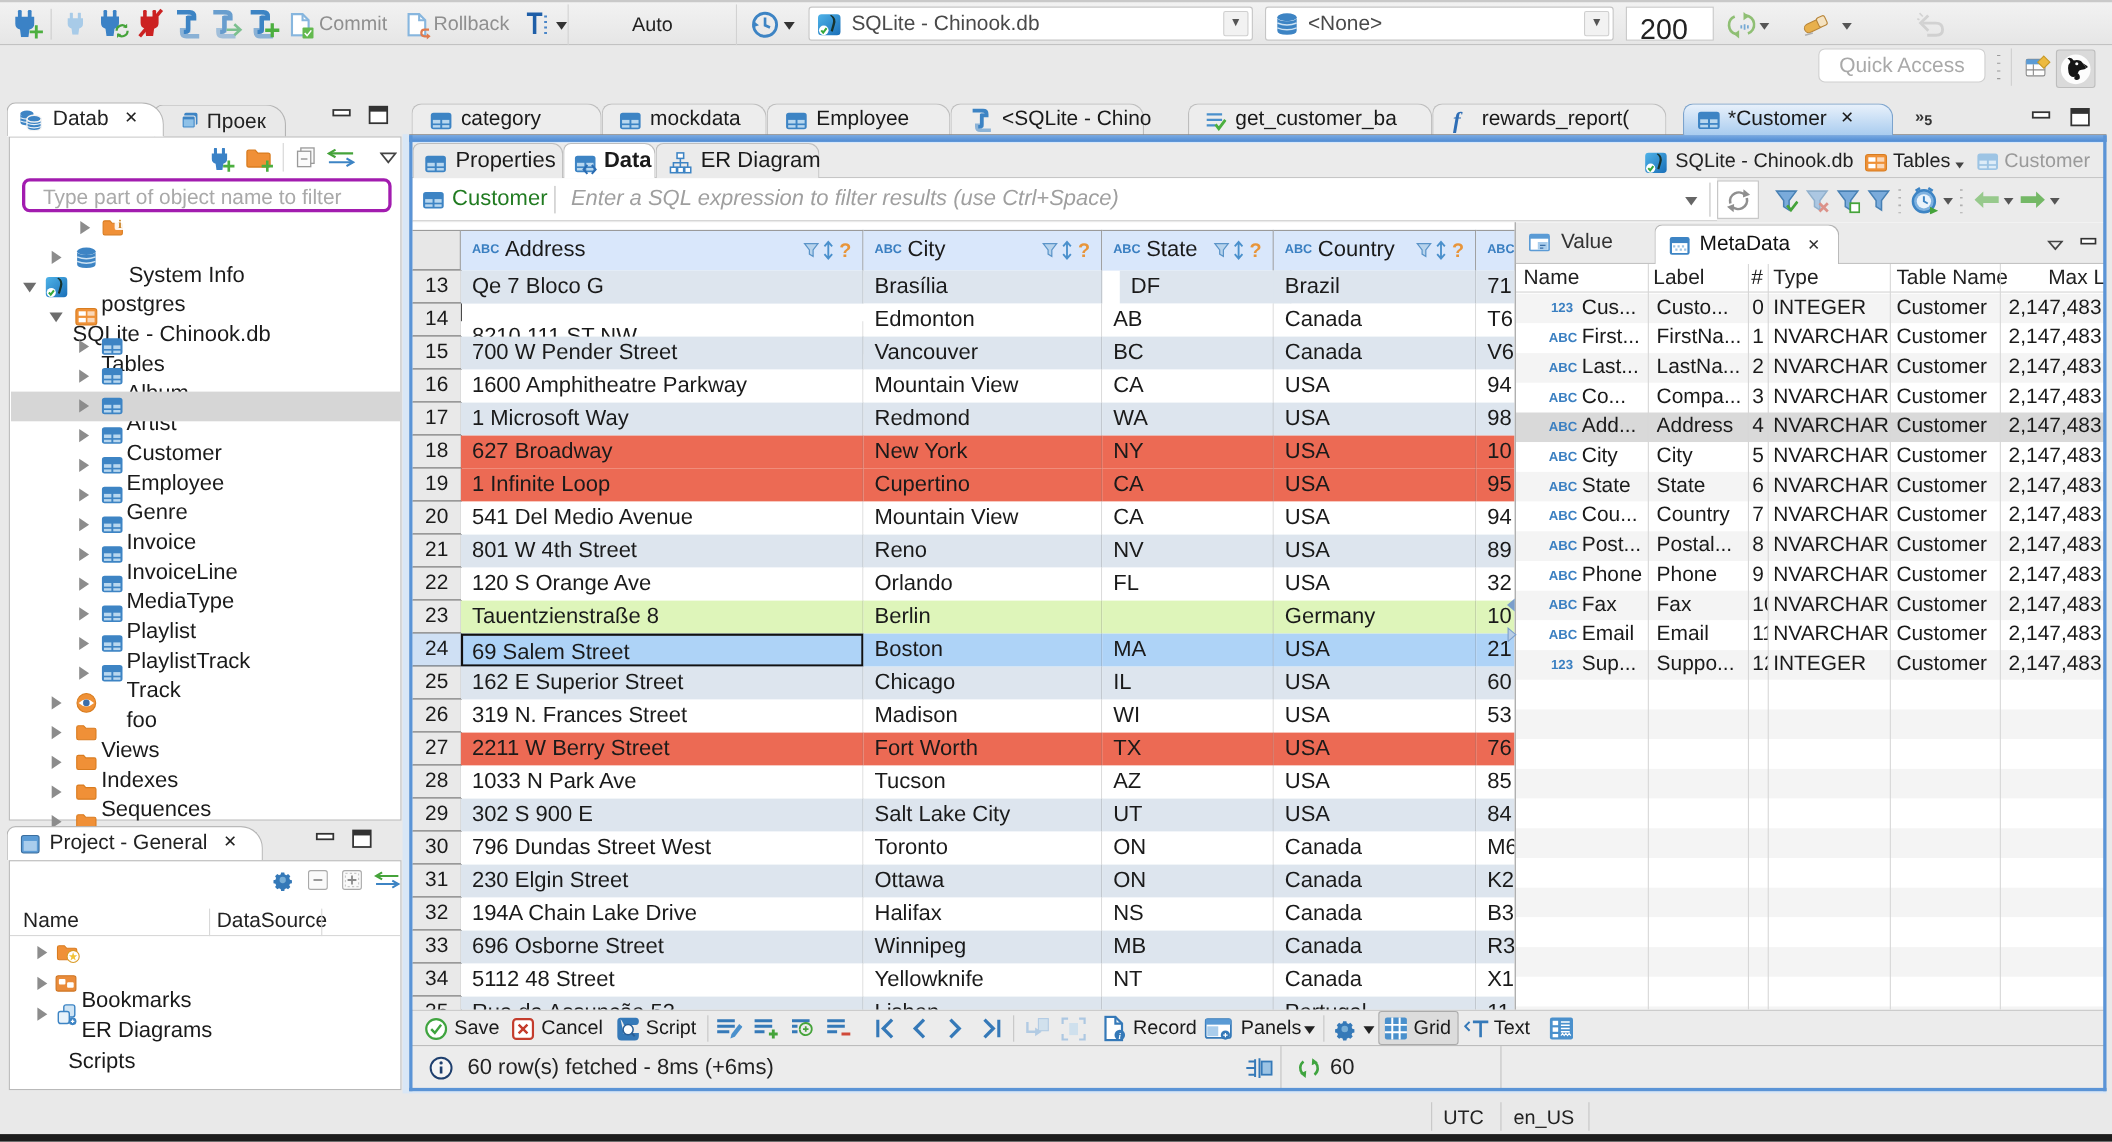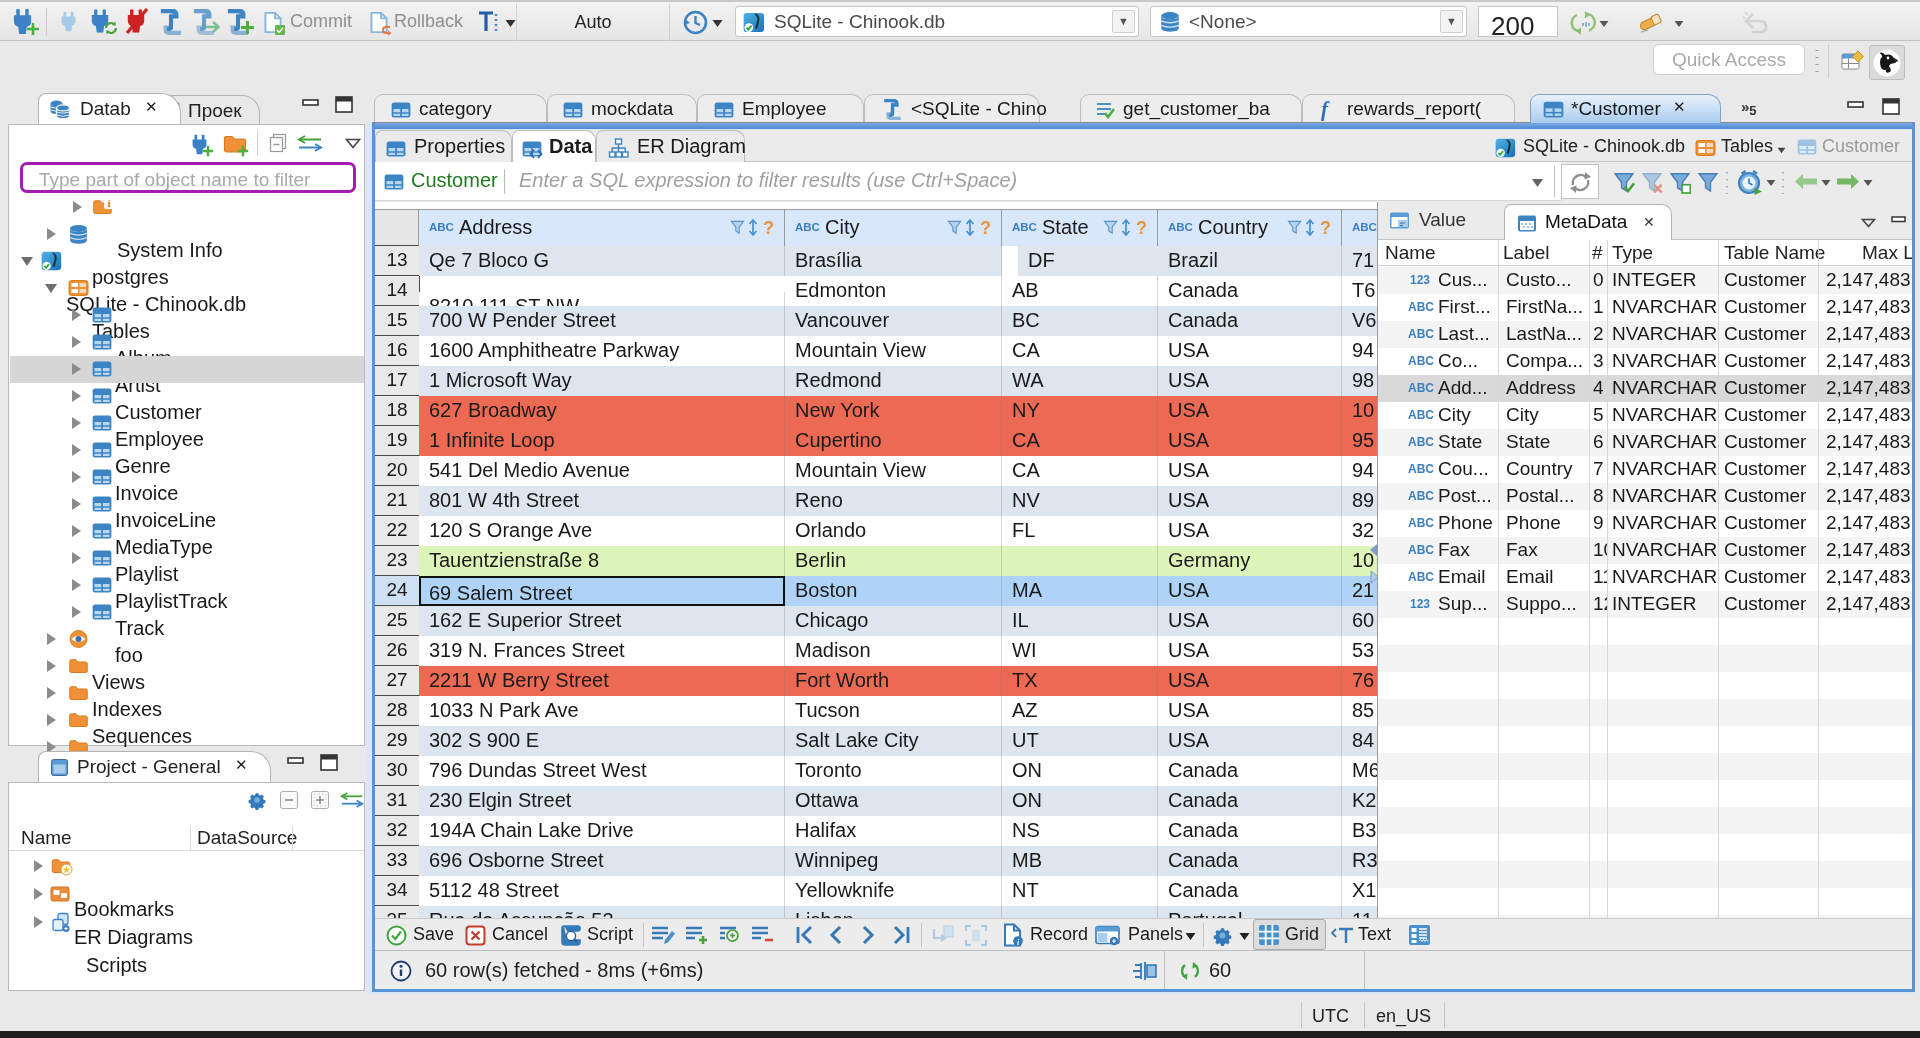--- a/index.html
+++ b/index.html
@@ -15,21 +15,21 @@
 .tsep { position:absolute; top:6px; width:1px; height:28px; background:#cdcdcd; }
 .tbtxt { position:absolute; top:9px; font-size:18px; color:#8f8f8f; }
 #autoBox { position:absolute; left:516px; top:2px; width:154px; height:37px; border-left:1px solid #d2d2d2; border-right:1px solid #d2d2d2; text-align:center; font-size:18px; color:#222; line-height:36px; }
 .combo { position:absolute; top:4px; height:31px; background:#fff; border:1px solid #c6c6c6; border-radius:3px; }
 .combo .txt { position:absolute; left:38px; top:4px; font-size:19px; color:#4a4a4a; white-space:nowrap; }
 .combo .dd { position:absolute; right:3px; top:3px; width:23px; height:23px; background:#f2f2f2; border:1px solid #cfcfcf; border-radius:2px; text-align:center; line-height:21px; font-size:11px; color:#555; }
 #qabox { position:absolute; left:1653px; top:44px; width:152px; height:31px; background:#fff; border:1px solid #cfcfcf; border-radius:6px; text-align:center; line-height:29px; font-size:19px; color:#a9a9a9; }
 
 
 .ptab { position:absolute; height:30px; border:1px solid #b4b4b4; border-bottom:none; border-radius:8px 14px 0 0; font-size:19px; color:#222; }
-.ptab.on { background:#fff;margin-left:32px; }
+.ptab.on { background:#fff; }
 .ptab .lbl { position:absolute; top:4px; white-space:nowrap; }
 
 
 .panel { background:#fff; border:1px solid #b9b9b9; }
 #navBody { left:8px; top:124px; width:357px; height:622px; }
 #projBody { left:8px; top:782px; width:357px; height:209px; }
 .treerow { position:absolute; left:1px; height:27px; width:354px; font-size:20px; white-space:nowrap; }
 .treerow .arr { position:absolute; top:7px; width:0; height:0; border-left:9px solid #8c8c8c; border-top:6px solid transparent; border-bottom:6px solid transparent; }
 .treerow .arrd { position:absolute; top:9px; width:0; height:0; border-top:9px solid #6d6d6d; border-left:6px solid transparent; border-right:6px solid transparent; }
 .treerow .txt { position:absolute; top:1px;margin-top:44px; }
@@ -548,21 +548,21 @@
     <span class="txt" style="left:64px">ER Diagrams</span>
   </div>
   <div class="treerow" style="top:126px">
     <span class="arr" style="left:24px"></span>
     <svg class="ic" style="left:41px" width="19" height="21" viewBox="0 0 19 21">
         <rect x="7" y="1.5" width="10" height="11" rx="2" fill="#cfe4f4" stroke="#3d84c4" stroke-width="1.3"></rect>
         <rect x="2" y="7.5" width="10" height="11" rx="2" fill="#e8f2fa" stroke="#3d84c4" stroke-width="1.3"></rect>
         <circle cx="15" cy="16.5" r="3.5" fill="#3d84c4"></circle>
         <path d="M13.4 16.5 h3.2 M15 14.9 v3.2" stroke="#fff" stroke-width="1.1"></path>
       </svg>
-    <span class="txt" style="left:76px">Scripts</span>
+    <span class="txt" style="left:52px">Scripts</span>
   </div>
 </div>
 
 <div class="etab" style="left:374px; width:173px">
   <svg class="icon" style="position:absolute; left:16px; top:5px" width="20" height="20" viewBox="0 0 16 16">
       <use href="#s-tbl"></use>
     </svg>
   <span class="lbl" style="left:44px">category</span>
 </div>
 <div class="etab" style="left:547px; width:150px">

